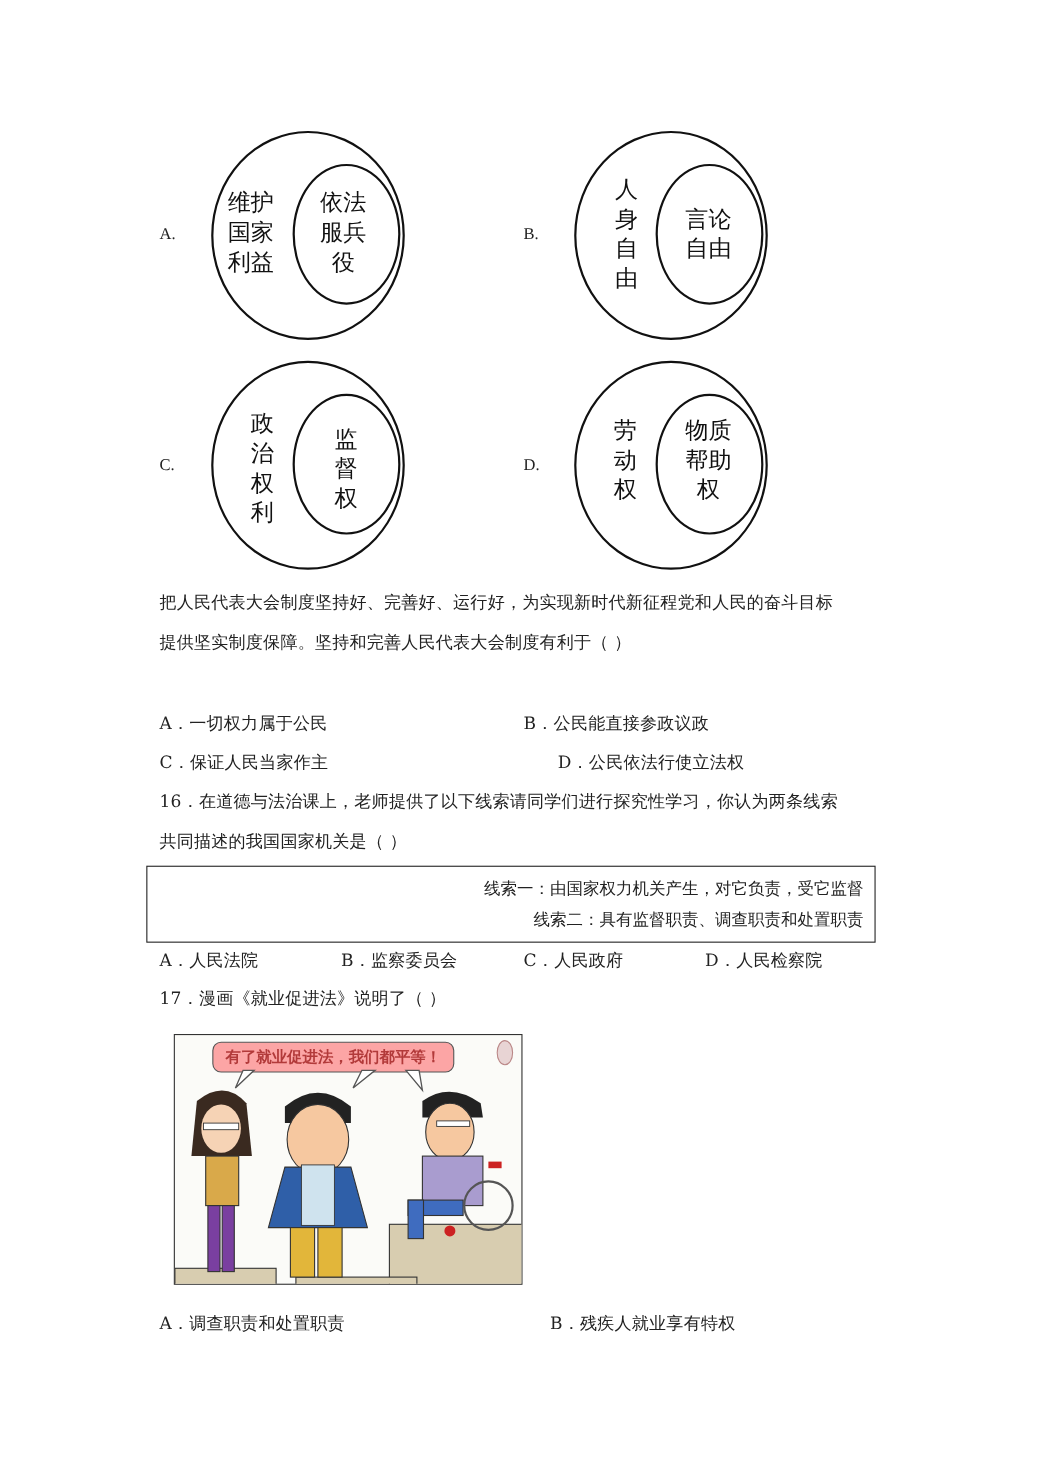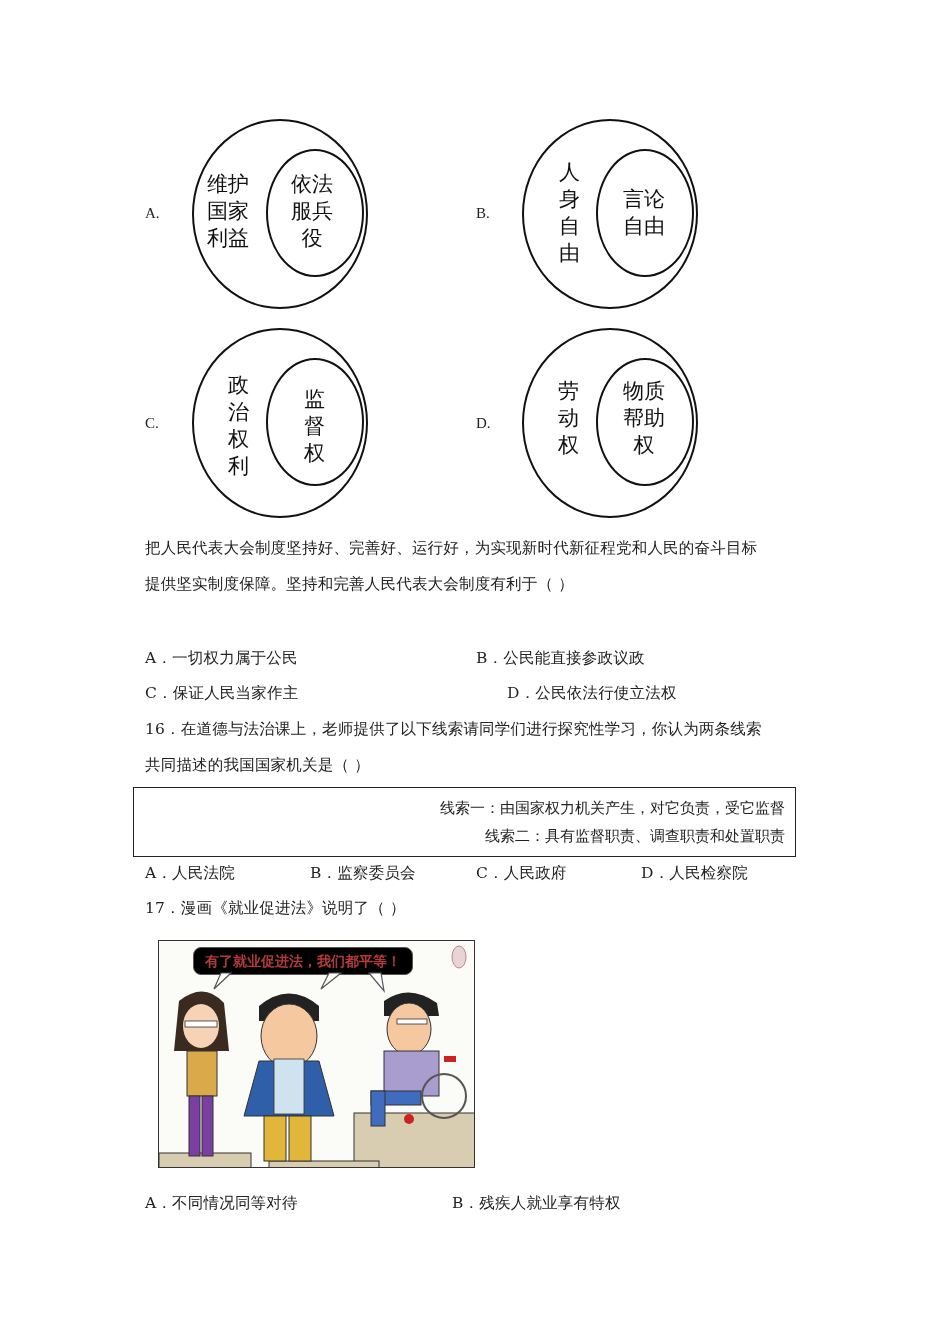--- a/index.html
+++ b/index.html
@@ -14,21 +14,21 @@
                  border: 2px solid #111; border-radius: 50%; }
   .venn .txt { position: absolute; font-family: "DejaVu Sans", sans-serif; font-size: 21px;
                line-height: 27px; color: #111; text-align: center; white-space: pre; }
   .q-text { font-size: 15.5px; line-height: 36px; color: #222; letter-spacing: 0.2px; }
   .clue-box { position: absolute; left: 133px; top: 787px; width: 663px; height: 70px;
               border: 1.5px solid #222; box-sizing: border-box; padding: 6px 10px; text-align: right; }
   .clue-box div { font-size: 15px; line-height: 28px; color: #222; }
   .cartoon { position: absolute; left: 158px; top: 940px; width: 317px; height: 228px;
              border: 1.5px solid #333; box-sizing: border-box; background: #fbfbf8; overflow: hidden; }
   .bubble { position: absolute; left: 34px; top: 6px; width: 218px; height: 26px;
-            border: 1.5px solid #555; border-radius: 8px; background: #000000;
+            border: 1.5px solid #555; border-radius: 8px; background: #fca5a5;
             font-family: "DejaVu Sans", sans-serif; font-size: 14px; color: #b23a3a;
             line-height: 26px; text-align: center; font-weight: bold; }
 </style>
 </head>
 <body>
 
 <div>
   <span class="abs opt-letter" style="left:145px; top:205px;">A.</span>
   <div class="venn" style="left:192px; top:119px;">
     <div class="outer"></div>
@@ -142,14 +142,14 @@
     <rect x="238" y="78" width="30" height="5" fill="#fff" stroke="#333" stroke-width="0.8"></rect>
     <rect x="225" y="110" width="55" height="45" fill="#a99ccf" stroke="#333" stroke-width="1"></rect>
     <rect x="212" y="150" width="50" height="14" fill="#3f6cbf" stroke="#333" stroke-width="1"></rect>
     <rect x="212" y="150" width="14" height="35" fill="#3f6cbf" stroke="#333" stroke-width="1"></rect>
     <circle cx="285" cy="155" r="22" fill="none" stroke="#555" stroke-width="2"></circle>
     <circle cx="250" cy="178" r="5" fill="#c22"></circle>
     <rect x="285" y="115" width="12" height="6" fill="#c22"></rect>
   </svg>
 </div>
 
-<div class="abs q-text" style="left:145px; top:1185px;">A．不同情况同等对待</div>
-<div class="abs q-text" style="left:452px; top:1185px;">B．残疾人就业享有特权</div>
+<div class="abs q-text" style="left:145px; top:1185px;">A．调查职责和处置职责</div>
+<div class="abs q-text" style="left:500px; top:1185px;">B．残疾人就业享有特权</div>
 
 </body></html>

